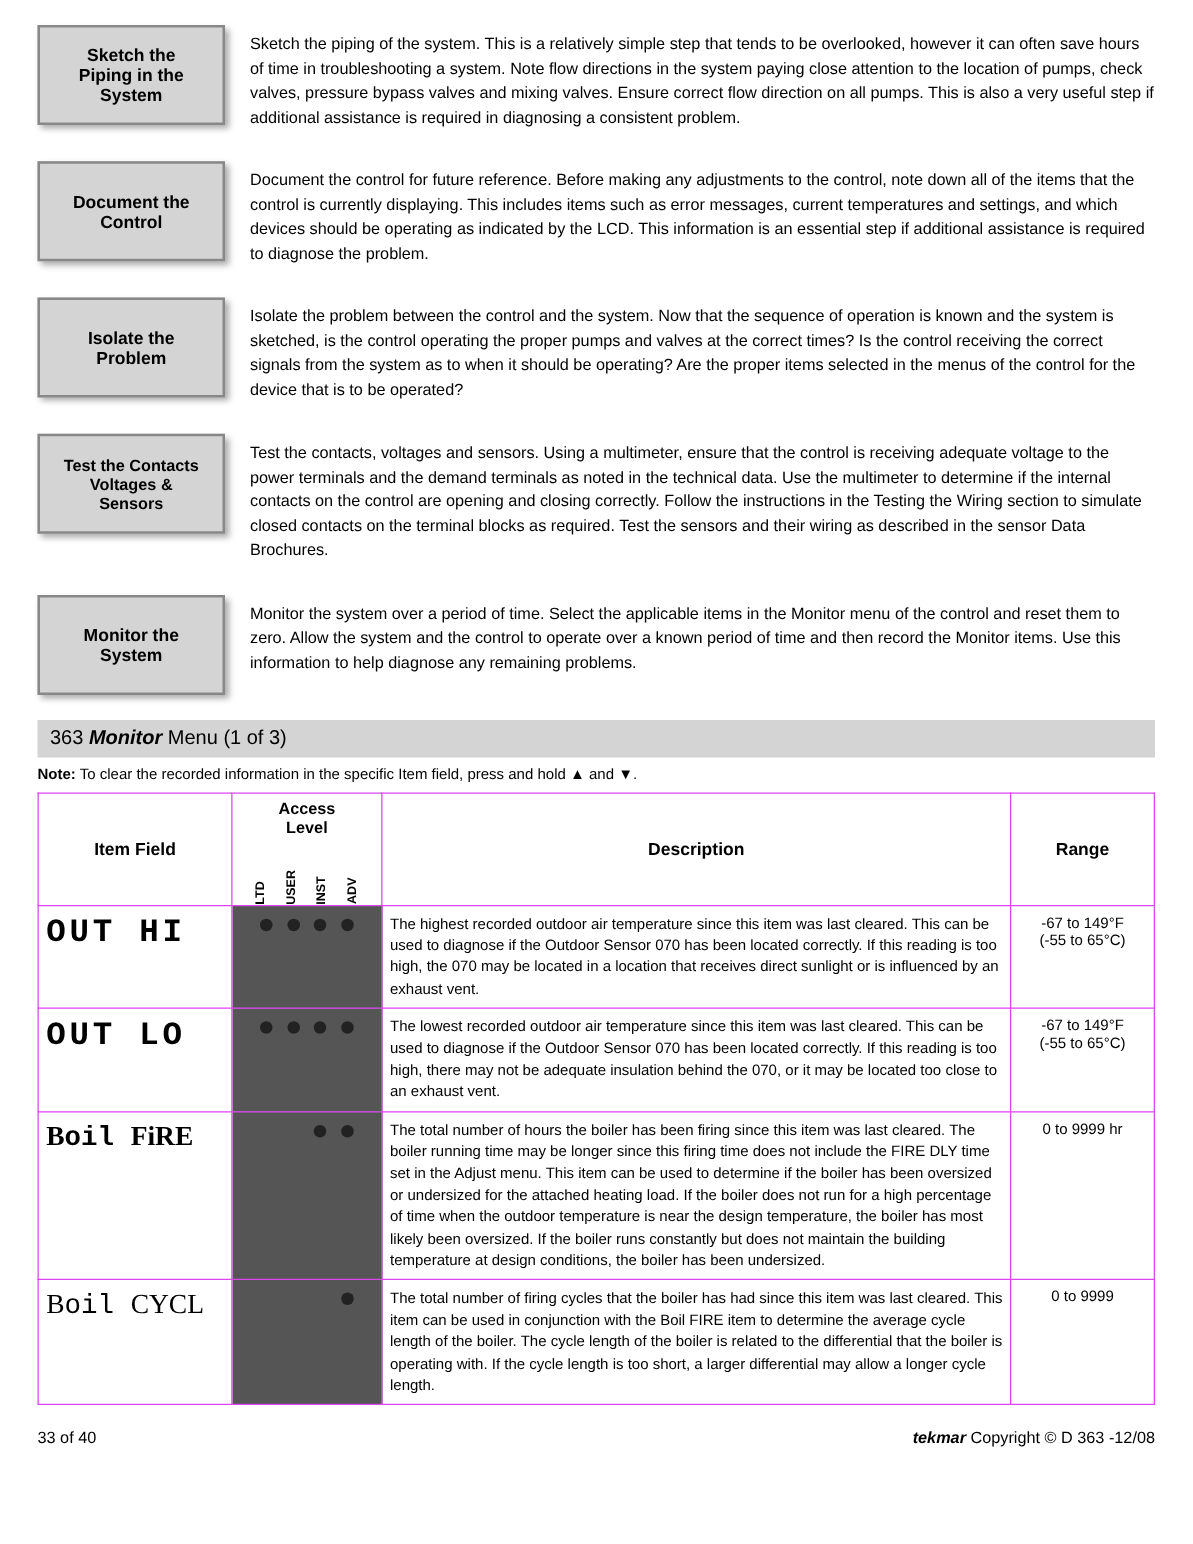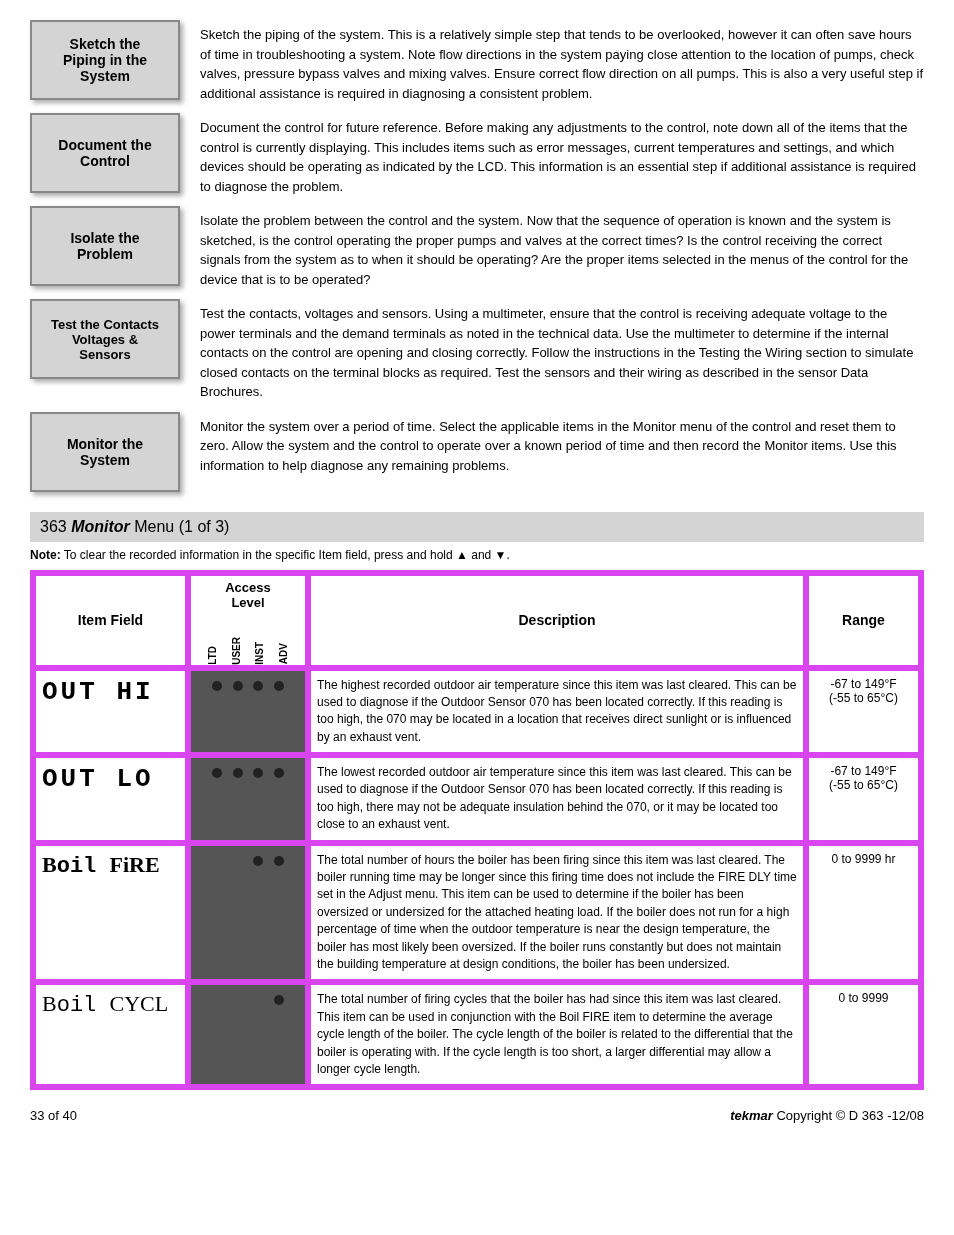--- a/index.html
+++ b/index.html
@@ -12,21 +12,21 @@
       min-height: 1235px;
     }
     .page {
       padding: 20px 30px;
     }
 
     
     .steps-container {
       display: flex;
       flex-direction: column;
-      gap: 0px;
+      gap: 16px;
     }
     .step-row {
       display: flex;
       align-items: flex-start;
       margin-bottom: 10px;
     }
     .step-button {
       min-width: 150px;
       max-width: 150px;
       min-height: 80px;
@@ -71,21 +71,21 @@
       margin-top: 32px;
     }
 
     
     .main-table {
       width: 100%;
       border-collapse: collapse;
       border: 1px solid #000;
     }
     .main-table td, .main-table th {
-      border: 6px solid #d946ef;
+      border: 1px solid #d946ef;
       padding: 4px 6px;
       vertical-align: top;
     }
     .dot {
       width: 10px;
       height: 10px;
       background: #222;
       border-radius: 50%;
       display: inline-block;
     }

